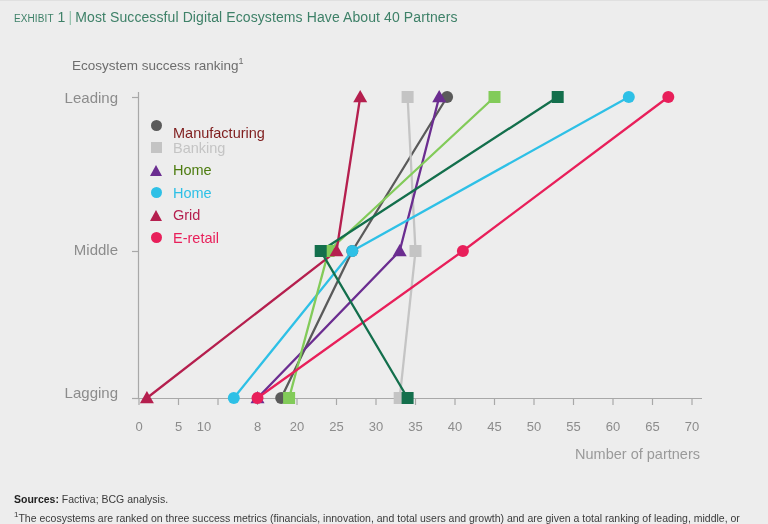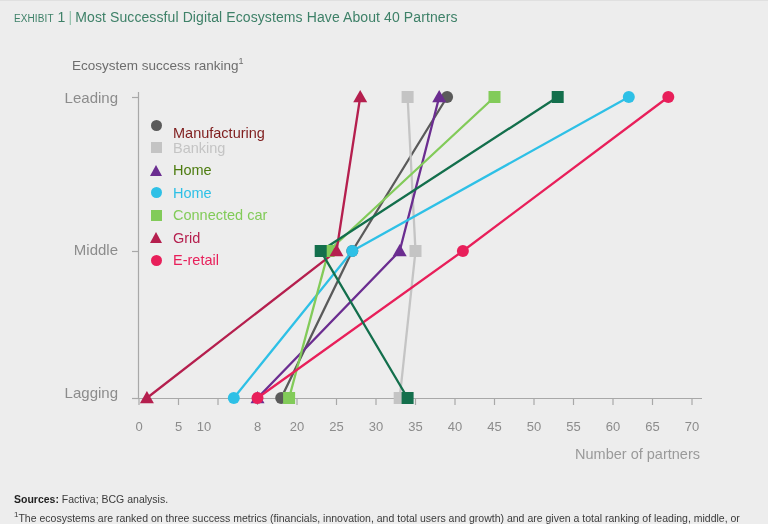--- a/index.html
+++ b/index.html
@@ -256,26 +256,20 @@
       <span class="legend-label" style="color: #4d7c0f;">Home</span>
     </div>
     <div class="legend-row">
       <span class="legend-swatch">
         <span class="sw-circle" style="background: rgb(46, 192, 230);"></span>
       </span>
       <span class="legend-label" style="color: rgb(46, 192, 230);">Home</span>
     </div>
     <div class="legend-row">
       <span class="legend-swatch">
-        <span class="sw-square" style="background: rgb(130, 203, 89);"></span>
-      </span>
-      <span class="legend-label" style="color: rgb(130, 203, 89);">Connected car</span>
-    </div>
-    <div class="legend-row">
-      <span class="legend-swatch">
         <span class="sw-triangle" style="border-bottom: 11px solid rgb(181, 31, 78);"></span>
       </span>
       <span class="legend-label" style="color: rgb(181, 31, 78);">Grid</span>
     </div>
     <div class="legend-row">
       <span class="legend-swatch">
         <span class="sw-circle" style="background: rgb(232, 31, 90);"></span>
       </span>
       <span class="legend-label" style="color: rgb(232, 31, 90);">E-retail</span>
     </div>

